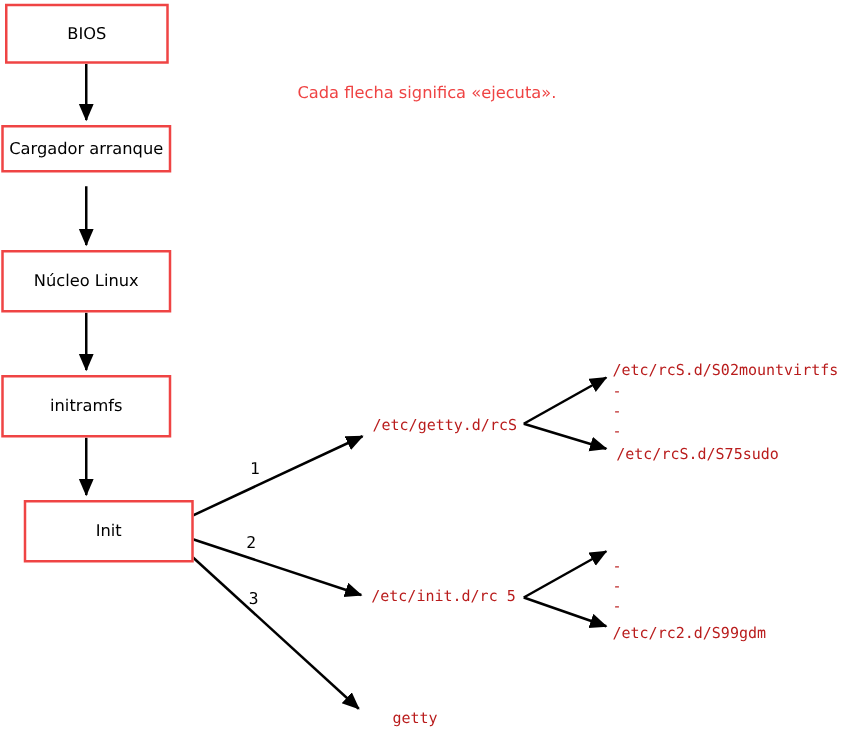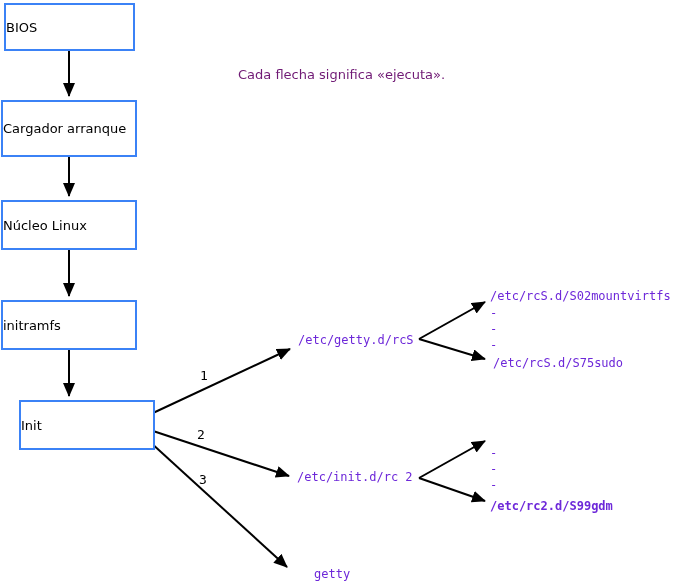--- a/index.html
+++ b/index.html
@@ -11,39 +11,40 @@
   .canvas {
     position: relative;
     width: 684px;
     height: 585px;
     background: #ffffff;
     overflow: hidden;
   }
   .flow-box {
     position: absolute;
     box-sizing: border-box;
-    border: 2px solid #3b82f6;
+    border: 2px solid #ef4444;
     background: #ffffff;
     display: flex;
     align-items: center;
+    justify-content: center;
     font-size: 13px;
     color: #000000;
   }
   .note {
     position: absolute;
     font-size: 13px;
-    color: #701a75;
+    color: #ef4444;
     white-space: nowrap;
   }
   .mono {
     position: absolute;
     font-family: "DejaVu Sans Mono", "Liberation Mono", monospace;
     font-size: 12px;
     line-height: 14px;
-    color: #6d28d9;
+    color: #b91c1c;
     white-space: nowrap;
   }
   .branch-num {
     position: absolute;
     font-family: "DejaVu Sans Mono", "Liberation Mono", monospace;
     font-size: 13px;
     color: #000000;
   }
   svg.overlay {
     position: absolute;
@@ -76,47 +77,47 @@
     <line x1="419" y1="339" x2="485" y2="302" stroke="#000" stroke-width="2" marker-end="url(#ah)"></line>
     <line x1="419" y1="339" x2="485" y2="359" stroke="#000" stroke-width="2" marker-end="url(#ah)"></line>
 
     <line x1="419" y1="478" x2="485" y2="441" stroke="#000" stroke-width="2" marker-end="url(#ah)"></line>
     <line x1="419" y1="478" x2="485" y2="501" stroke="#000" stroke-width="2" marker-end="url(#ah)"></line>
   </svg>
 
   <div class="flow-box" style="left:4px; top:3px; width:131px; height:48px;">
     <span>BIOS</span>
   </div>
-  <div class="flow-box" style="left:1px; top:100px; width:136px; height:57px;">
+  <div class="flow-box" style="left:1px; top:100px; width:136px; height:38px;">
     <span>Cargador arranque</span>
   </div>
   <div class="flow-box" style="left:1px; top:200px; width:136px; height:50px;">
     <span>Núcleo Linux</span>
   </div>
   <div class="flow-box" style="left:1px; top:300px; width:136px; height:50px;">
     <span>initramfs</span>
   </div>
   <div class="flow-box" style="left:19px; top:400px; width:136px; height:50px;">
     <span>Init</span>
   </div>
 
   <div class="note" style="left:238px; top:67px;">Cada flecha significa «ejecuta».</div>
 
   <div class="branch-num" style="left:200px; top:368px;">1</div>
   <div class="branch-num" style="left:197px; top:427px;">2</div>
   <div class="branch-num" style="left:199px; top:472px;">3</div>
 
   <div class="mono" style="left:298px; top:333px;">/etc/getty.d/rcS</div>
-  <div class="mono" style="left:297px; top:470px;">/etc/init.d/rc 2</div>
+  <div class="mono" style="left:297px; top:470px;">/etc/init.d/rc 5</div>
   <div class="mono" style="left:314px; top:567px;">getty</div>
 
   <div class="mono" style="left:490px; top:289px;">/etc/rcS.d/S02mountvirtfs</div>
   <div class="mono" style="left:490px; top:306px;">-</div>
   <div class="mono" style="left:490px; top:322px;">-</div>
   <div class="mono" style="left:490px; top:338px;">-</div>
   <div class="mono" style="left:493px; top:356px;">/etc/rcS.d/S75sudo</div>
 
   <div class="mono" style="left:490px; top:446px;">-</div>
   <div class="mono" style="left:490px; top:462px;">-</div>
   <div class="mono" style="left:490px; top:478px;">-</div>
-  <div class="mono" style="left:490px; top:499px;font-weight:bold;">/etc/rc2.d/S99gdm</div>
+  <div class="mono" style="left:490px; top:499px;">/etc/rc2.d/S99gdm</div>
 
 </div>
 
 </body></html>

